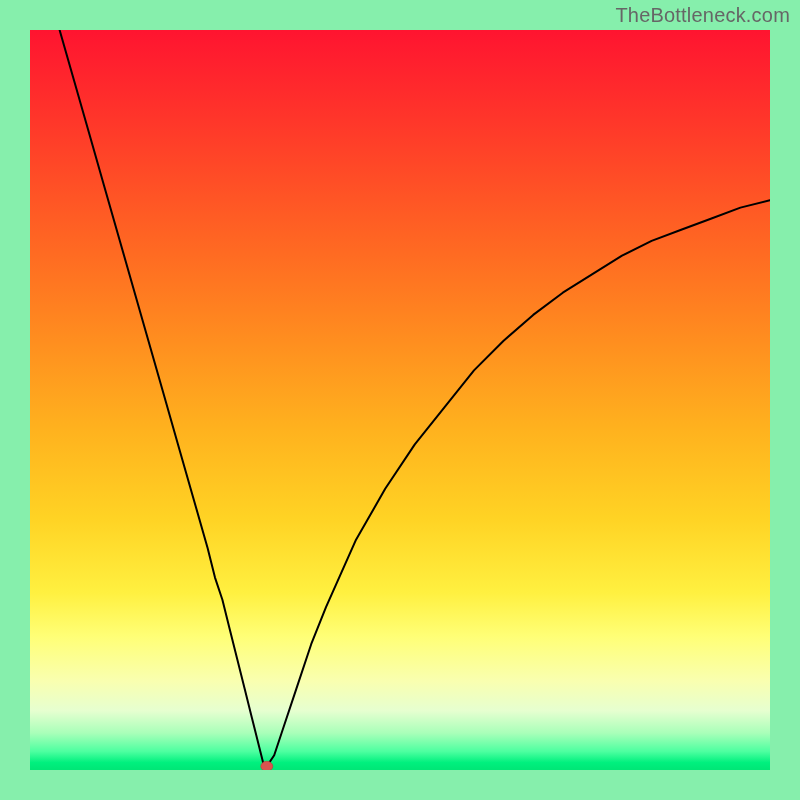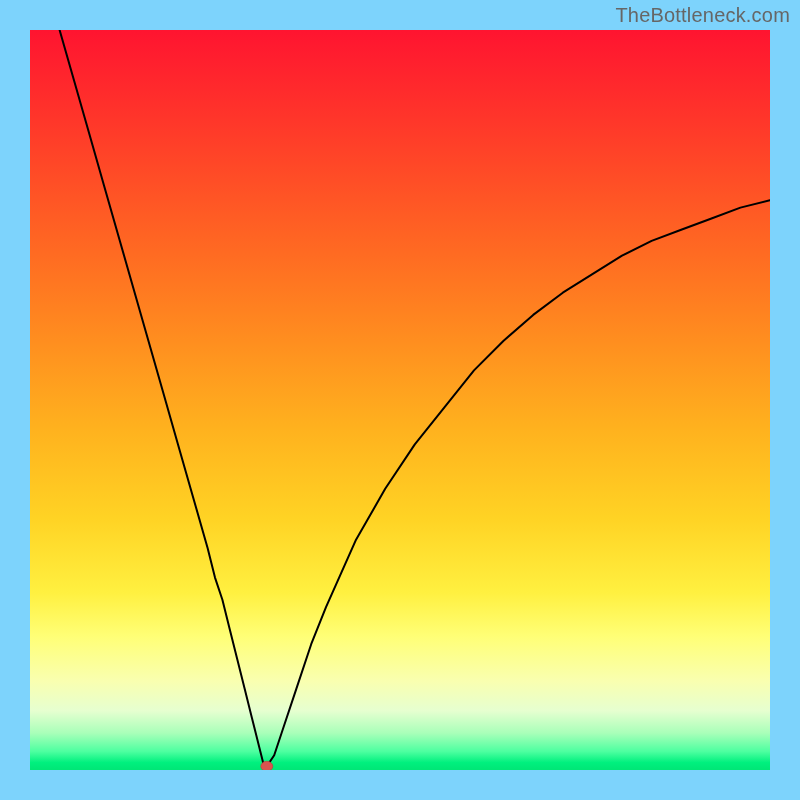--- a/index.html
+++ b/index.html
@@ -8,21 +8,21 @@
     width: 800px;
     height: 800px;
     background: #000;
     overflow: hidden;
     font-family: Arial, Helvetica, sans-serif;
   }
   .frame {
     position: relative;
     width: 800px;
     height: 800px;
-    background: #7dd3fc;
+    background: #86efac;
   }
   .plot-area {
     position: absolute;
     left: 30px;
     top: 30px;
     width: 740px;
     height: 740px;
     
     background: linear-gradient(
       to bottom,

